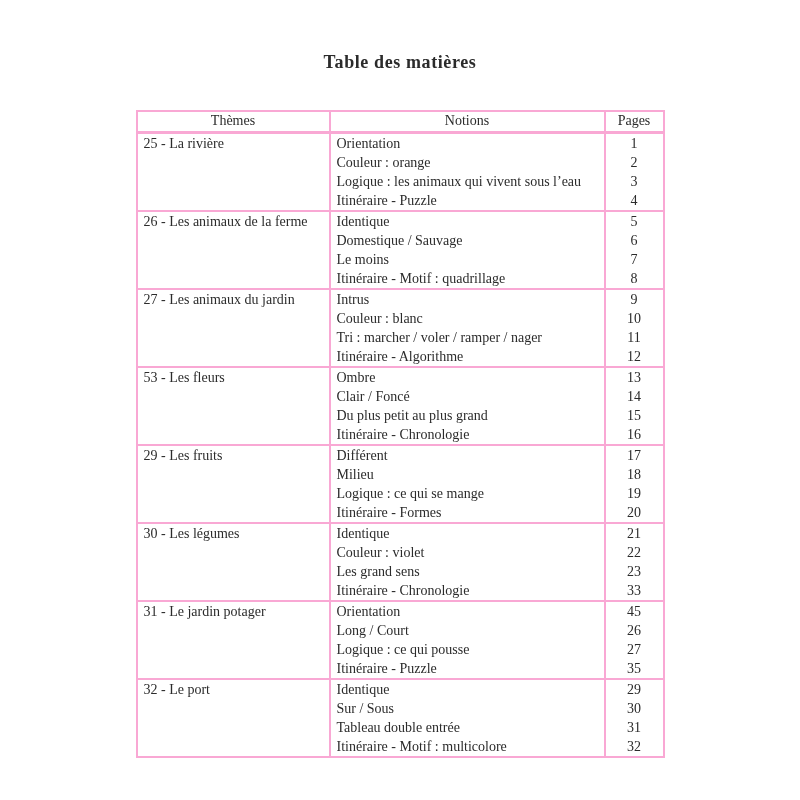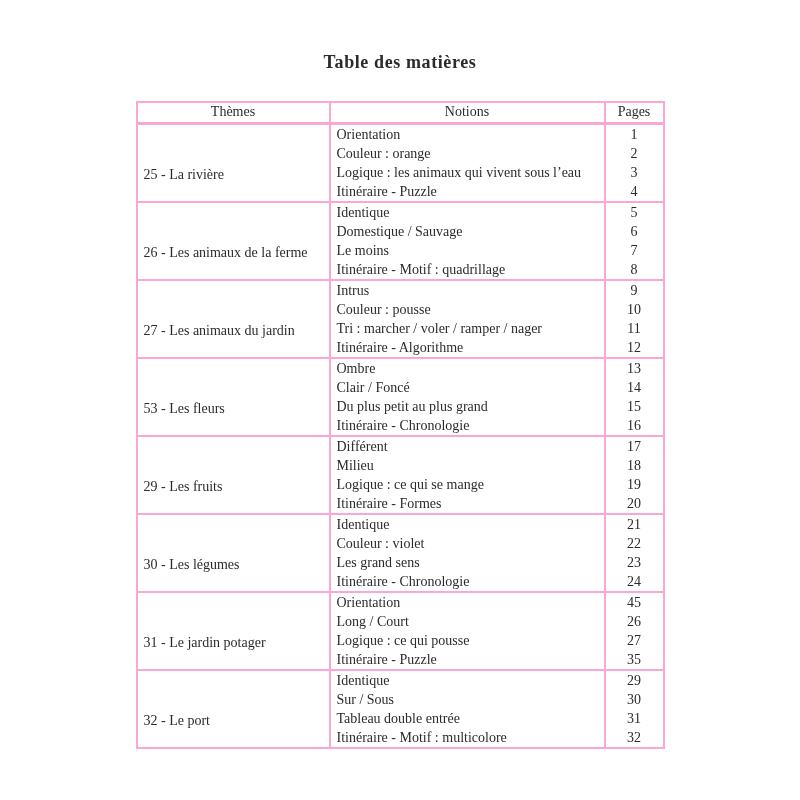--- a/index.html
+++ b/index.html
@@ -10,21 +10,21 @@
     font-family: "Liberation Serif", serif;
     color: #2b2b2b;
     overflow: hidden;
   }
   .document { padding-top: 52px; }
   .title {
     font-size: 18px;
     font-weight: bold;
     text-align: center;
     letter-spacing: 0.6px;
-    margin-bottom: 28px;
+    margin-bottom: 37px;
   }
   table.toc {
     width: 527px;
     margin: 0 auto;
     border-collapse: collapse;
     table-layout: fixed;
   }
   .col-theme   { width: 193px; }
   .col-notions { width: 275px; }
   .col-pages   { width: 59px;  }
@@ -42,21 +42,20 @@
   }
   table.toc td { vertical-align: top; }
   .theme-cell  { padding-top: 1px; }
   .notions-cell, .pages-cell { padding-top: 1px; padding-bottom: 1px; }
   .theme-label {
     font-size: 14px;
     line-height: 19px;
     padding: 0 8px 0 6px;
     white-space: nowrap;
     overflow: hidden;
-    margin-top: 40px;
   }
   .notion-line {
     font-size: 14px;
     line-height: 19px;
     padding: 0 2px 0 6px;
     white-space: nowrap;
     overflow: hidden;
   }
   .page-line {
     font-size: 14px;
@@ -119,21 +118,21 @@
             <div class="page-line">8</div>
           </td>
   </tr>
 
   <tr class="group-row">
     <td class="theme-cell">
       <div class="theme-label">27 - Les animaux du jardin</div>
     </td>
     <td class="notions-cell">
             <div class="notion-line">Intrus</div>
-            <div class="notion-line">Couleur : pousse</div>
+            <div class="notion-line">Couleur : blanc</div>
             <div class="notion-line">Tri : marcher / voler / ramper / nager</div>
             <div class="notion-line">Itinéraire - Algorithme</div>
           </td>
     <td class="pages-cell">
             <div class="page-line">9</div>
             <div class="page-line">10</div>
             <div class="page-line">11</div>
             <div class="page-line">12</div>
           </td>
   </tr>
@@ -181,21 +180,21 @@
     <td class="notions-cell">
             <div class="notion-line">Identique</div>
             <div class="notion-line">Couleur : violet</div>
             <div class="notion-line">Les grand sens</div>
             <div class="notion-line">Itinéraire - Chronologie</div>
           </td>
     <td class="pages-cell">
             <div class="page-line">21</div>
             <div class="page-line">22</div>
             <div class="page-line">23</div>
-            <div class="page-line">24</div>
+            <div class="page-line">33</div>
           </td>
   </tr>
 
   <tr class="group-row">
     <td class="theme-cell">
       <div class="theme-label">31 - Le jardin potager</div>
     </td>
     <td class="notions-cell">
             <div class="notion-line">Orientation</div>
             <div class="notion-line">Long / Court</div>

